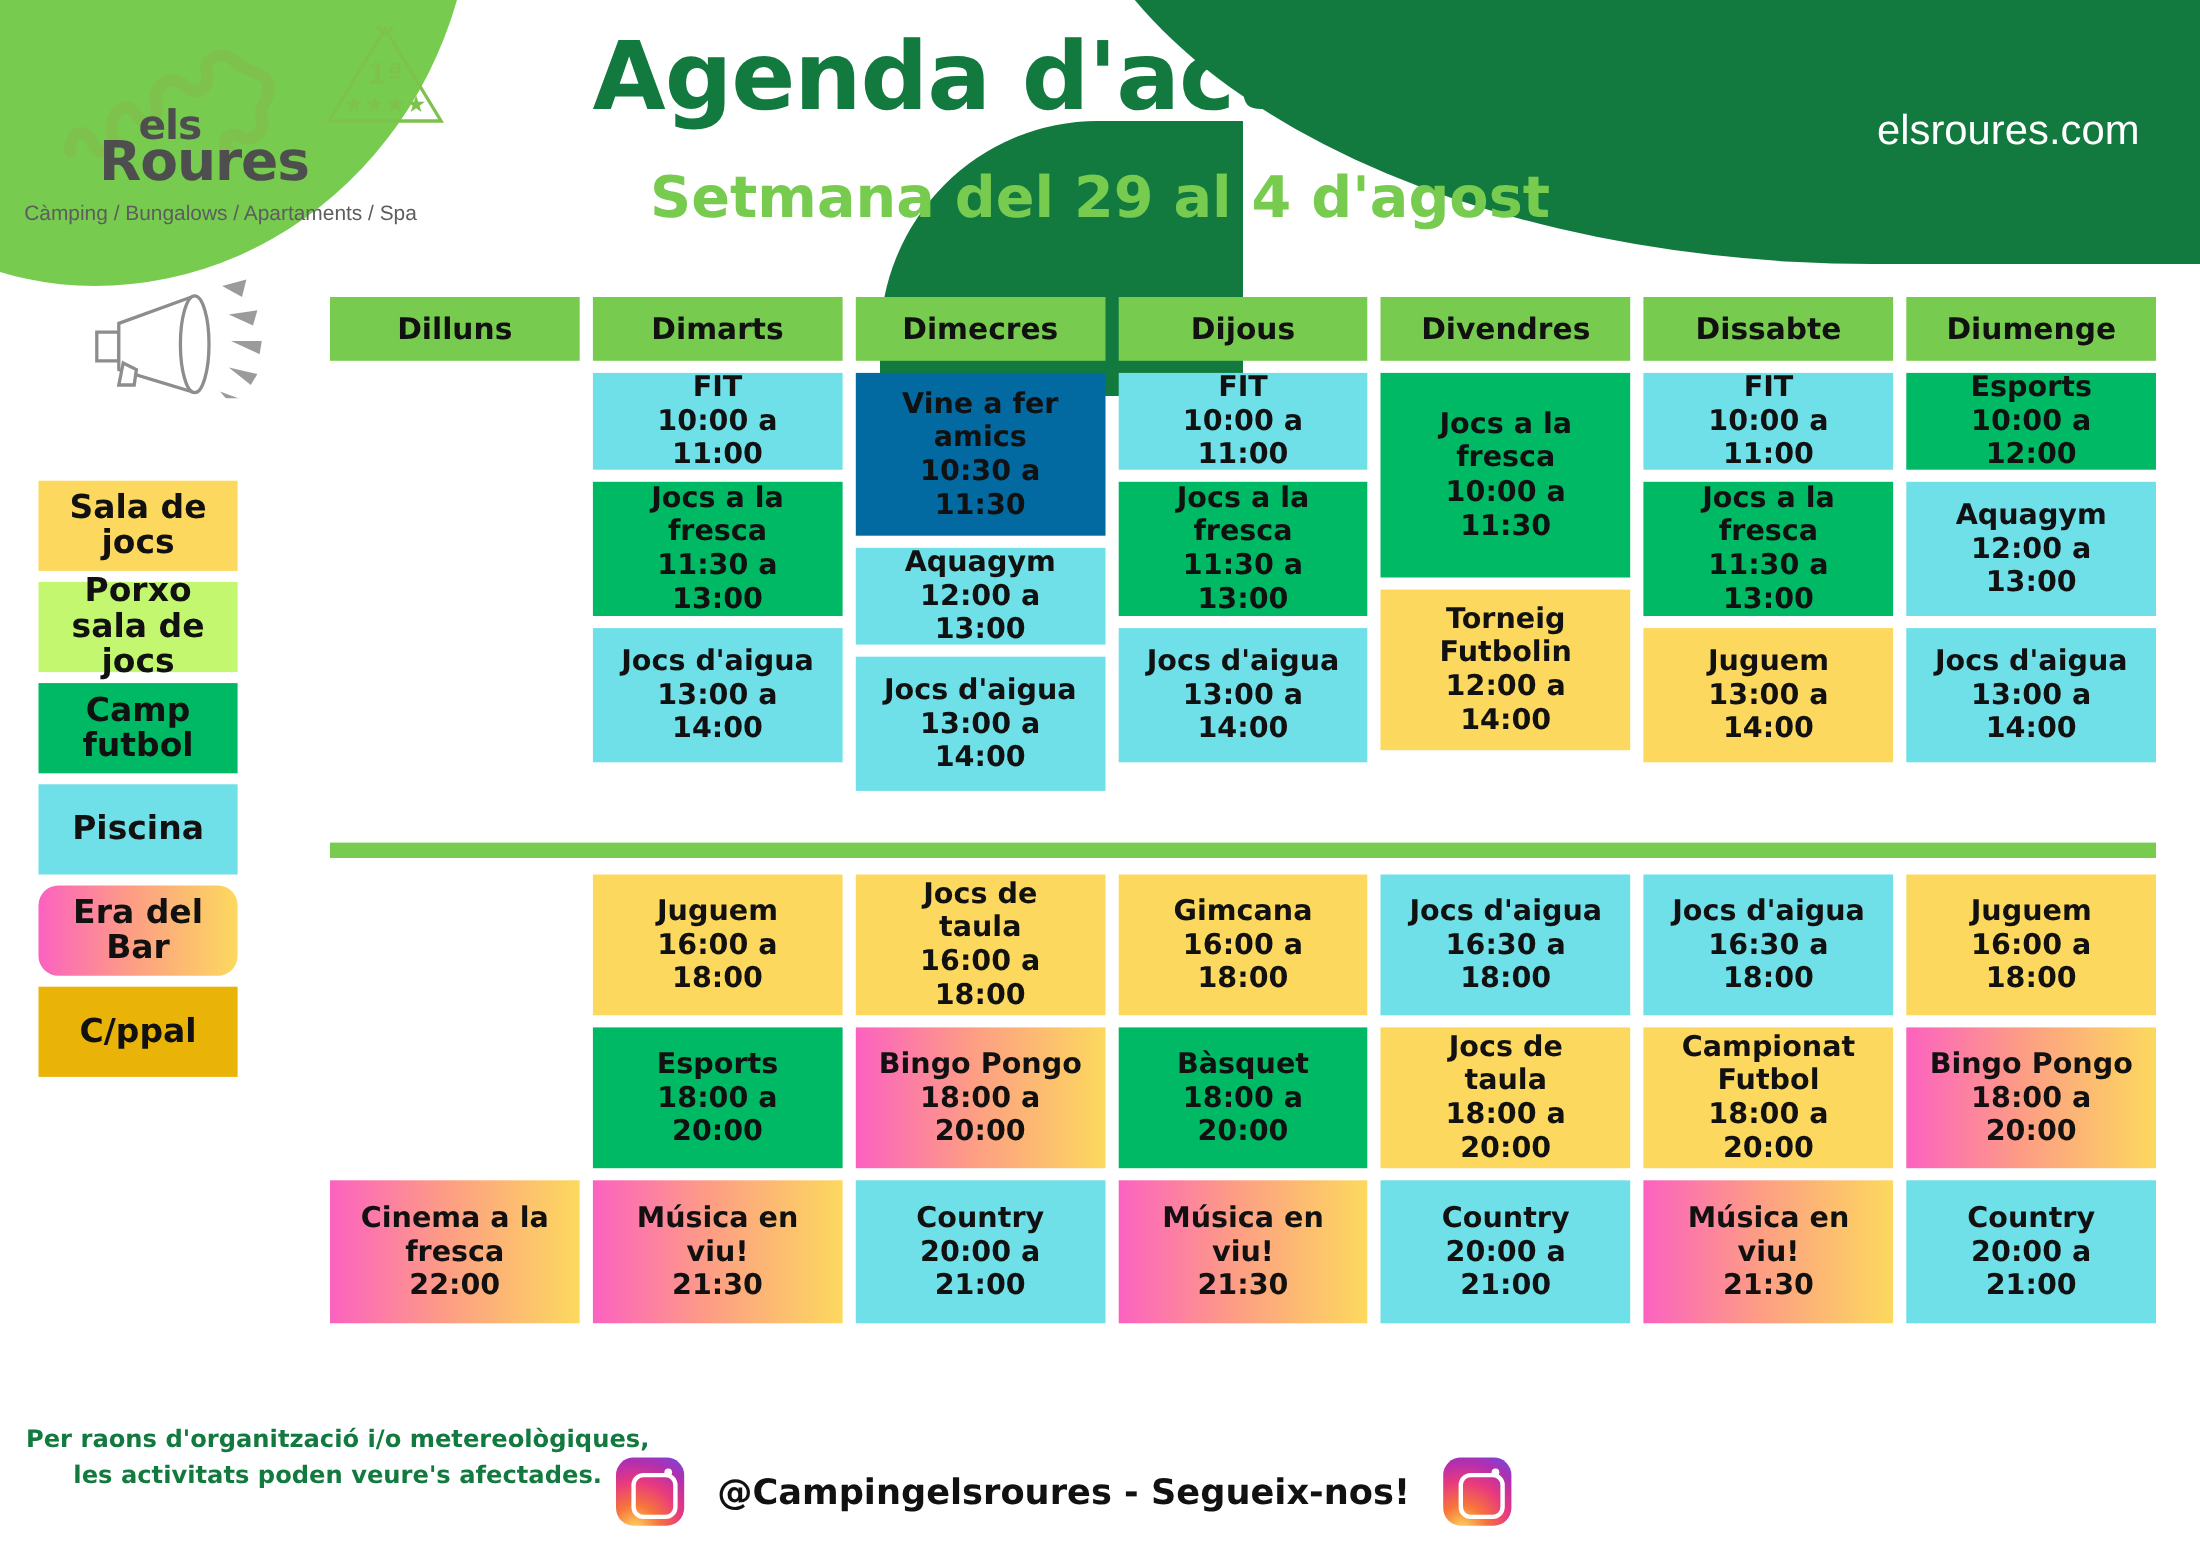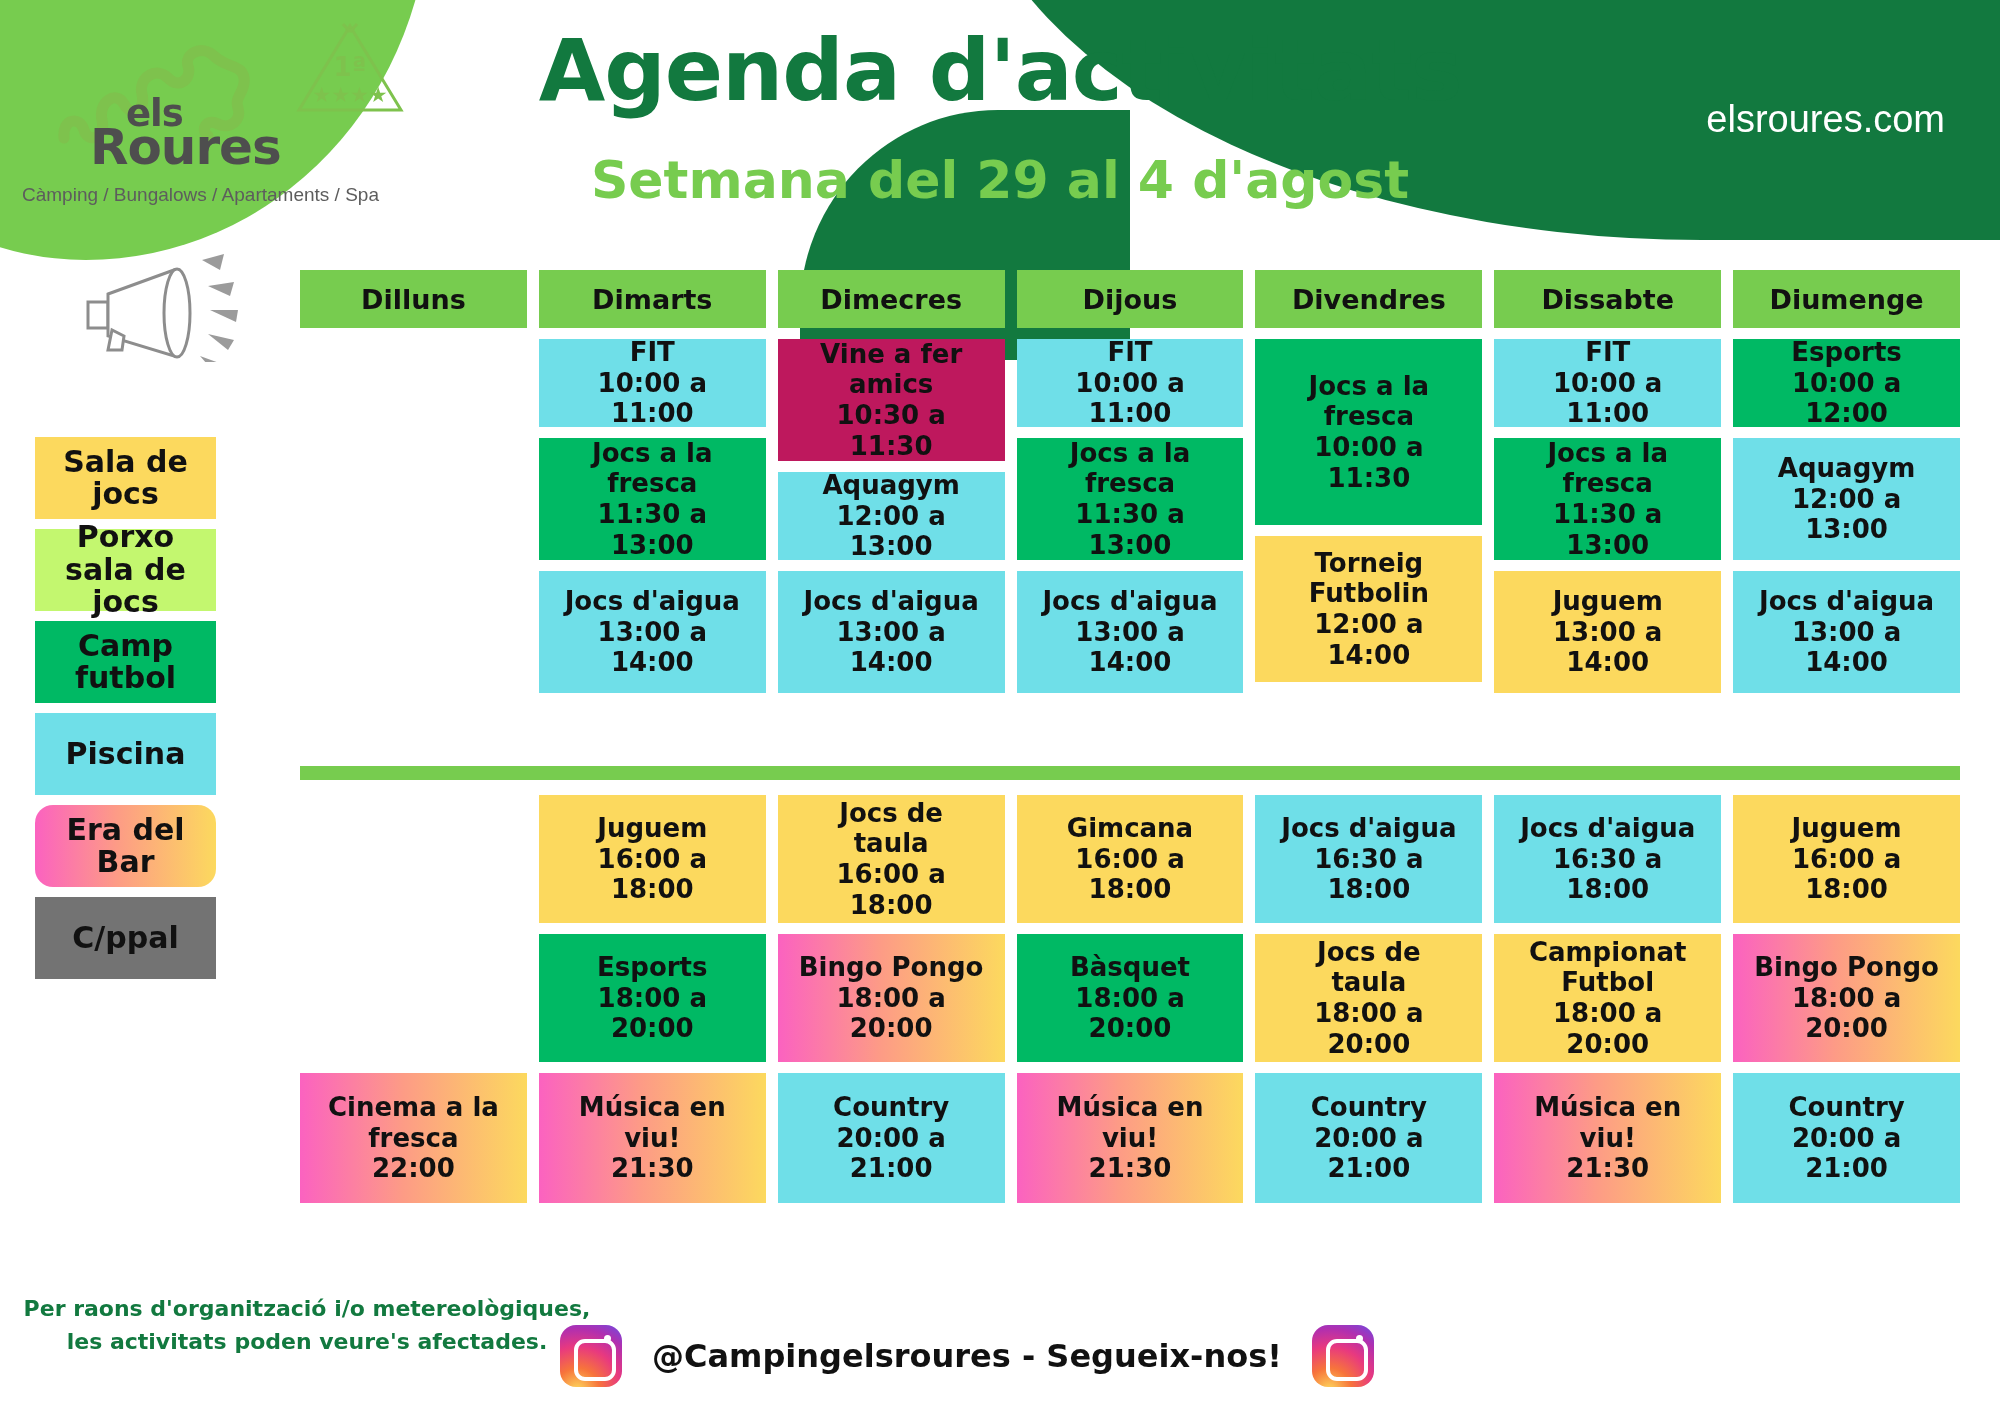--- a/index.html
+++ b/index.html
@@ -220,21 +220,21 @@
       </div>
       <div class="legend-item" style="background: rgb(0, 185, 100);">
         <span>Camp futbol</span>
       </div>
       <div class="legend-item" style="background: rgb(111, 223, 232);">
         <span>Piscina</span>
       </div>
       <div class="legend-item" style="background: linear-gradient(90deg, rgb(251, 98, 192) 0%, rgb(253, 155, 134) 45%, rgb(252, 217, 94) 100%); border-radius: 18px;">
         <span>Era del Bar</span>
       </div>
-      <div class="legend-item" style="background: #737373;">
+      <div class="legend-item" style="background: #eab308;">
         <span>C/ppal</span>
       </div>
     </div>
 
   <div class="grid">
       <div class="daycol">
         <div class="day-head">
           <span>Dilluns</span>
         </div>
       </div>
@@ -252,21 +252,21 @@
         </div>
         <div class="card" style="height: 122px; background: rgb(111, 223, 232);">
           <span class="t">Jocs d'aigua</span>
           <span class="t">13:00 a 14:00</span>
         </div>
       </div>
       <div class="daycol">
         <div class="day-head">
           <span>Dimecres</span>
         </div>
-        <div class="card" style="height: 122px; background: #be185d;">
+        <div class="card" style="height: 148px; background: #0369a1;">
           <span class="t">Vine a fer amics</span>
           <span class="t">10:30 a 11:30</span>
         </div>
         <div class="card" style="height: 88px; background: rgb(111, 223, 232);">
           <span class="t">Aquagym</span>
           <span class="t">12:00 a 13:00</span>
         </div>
         <div class="card" style="height: 122px; background: rgb(111, 223, 232);">
           <span class="t">Jocs d'aigua</span>
           <span class="t">13:00 a 14:00</span>

